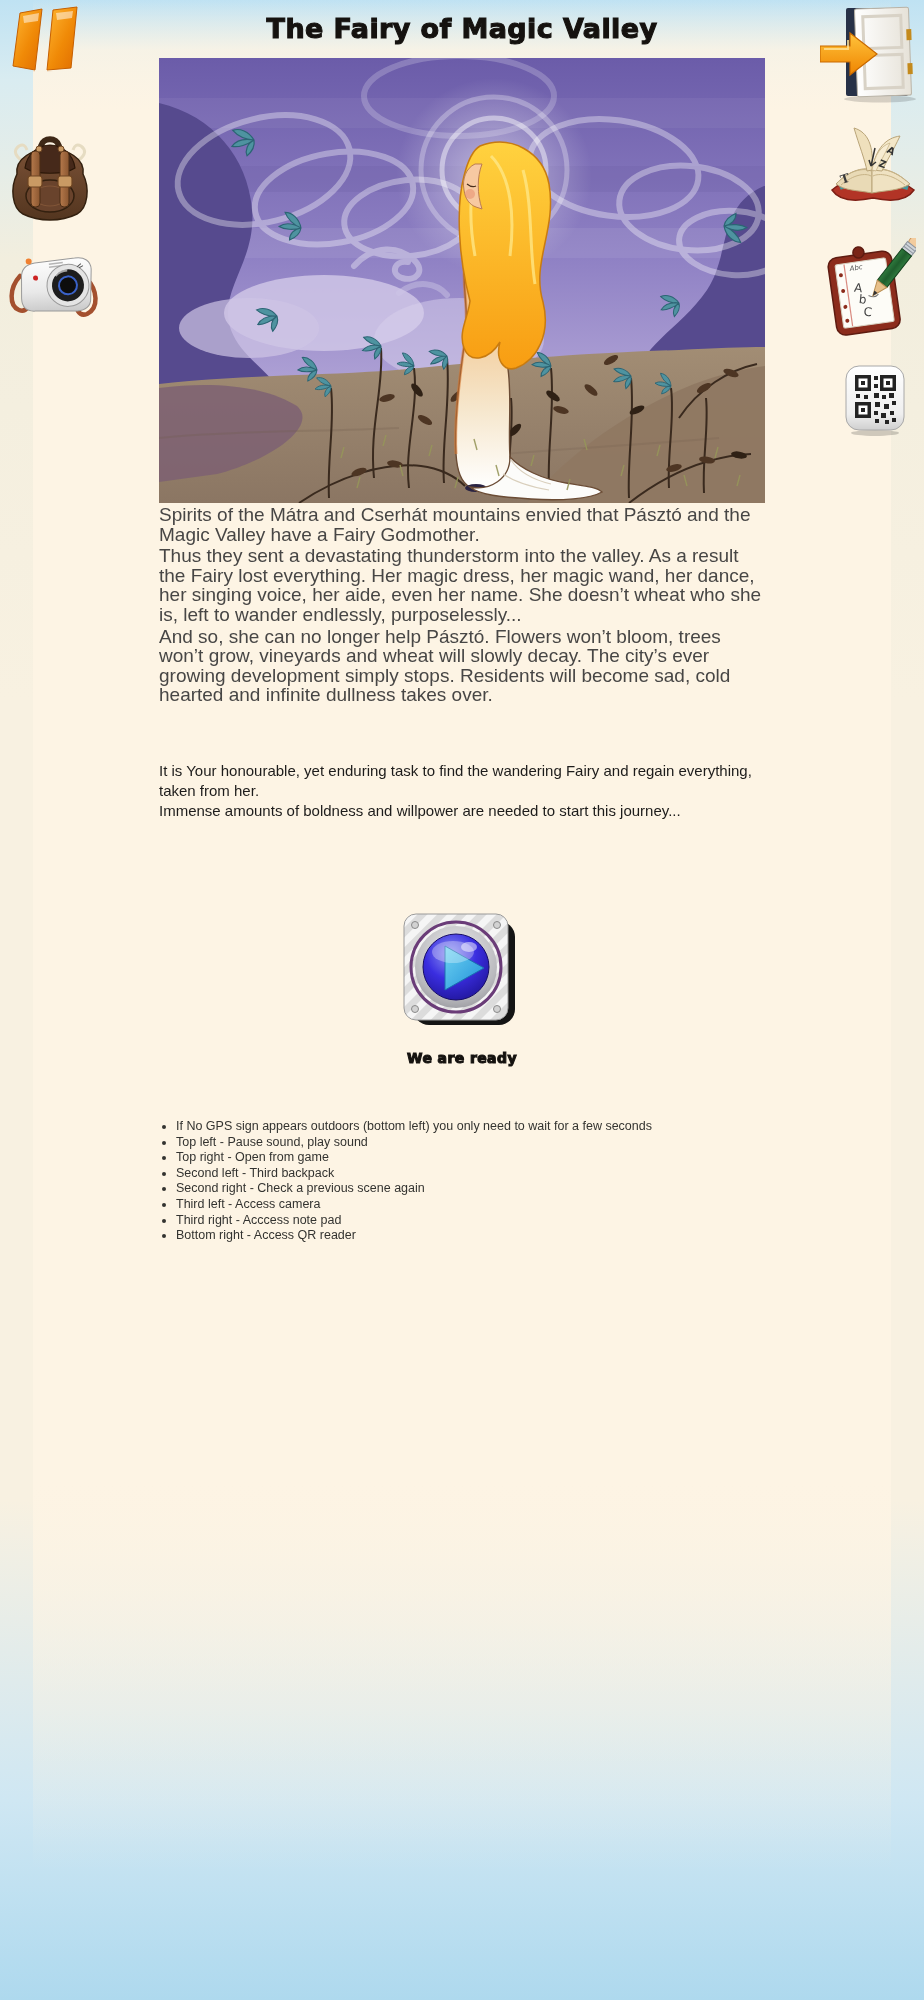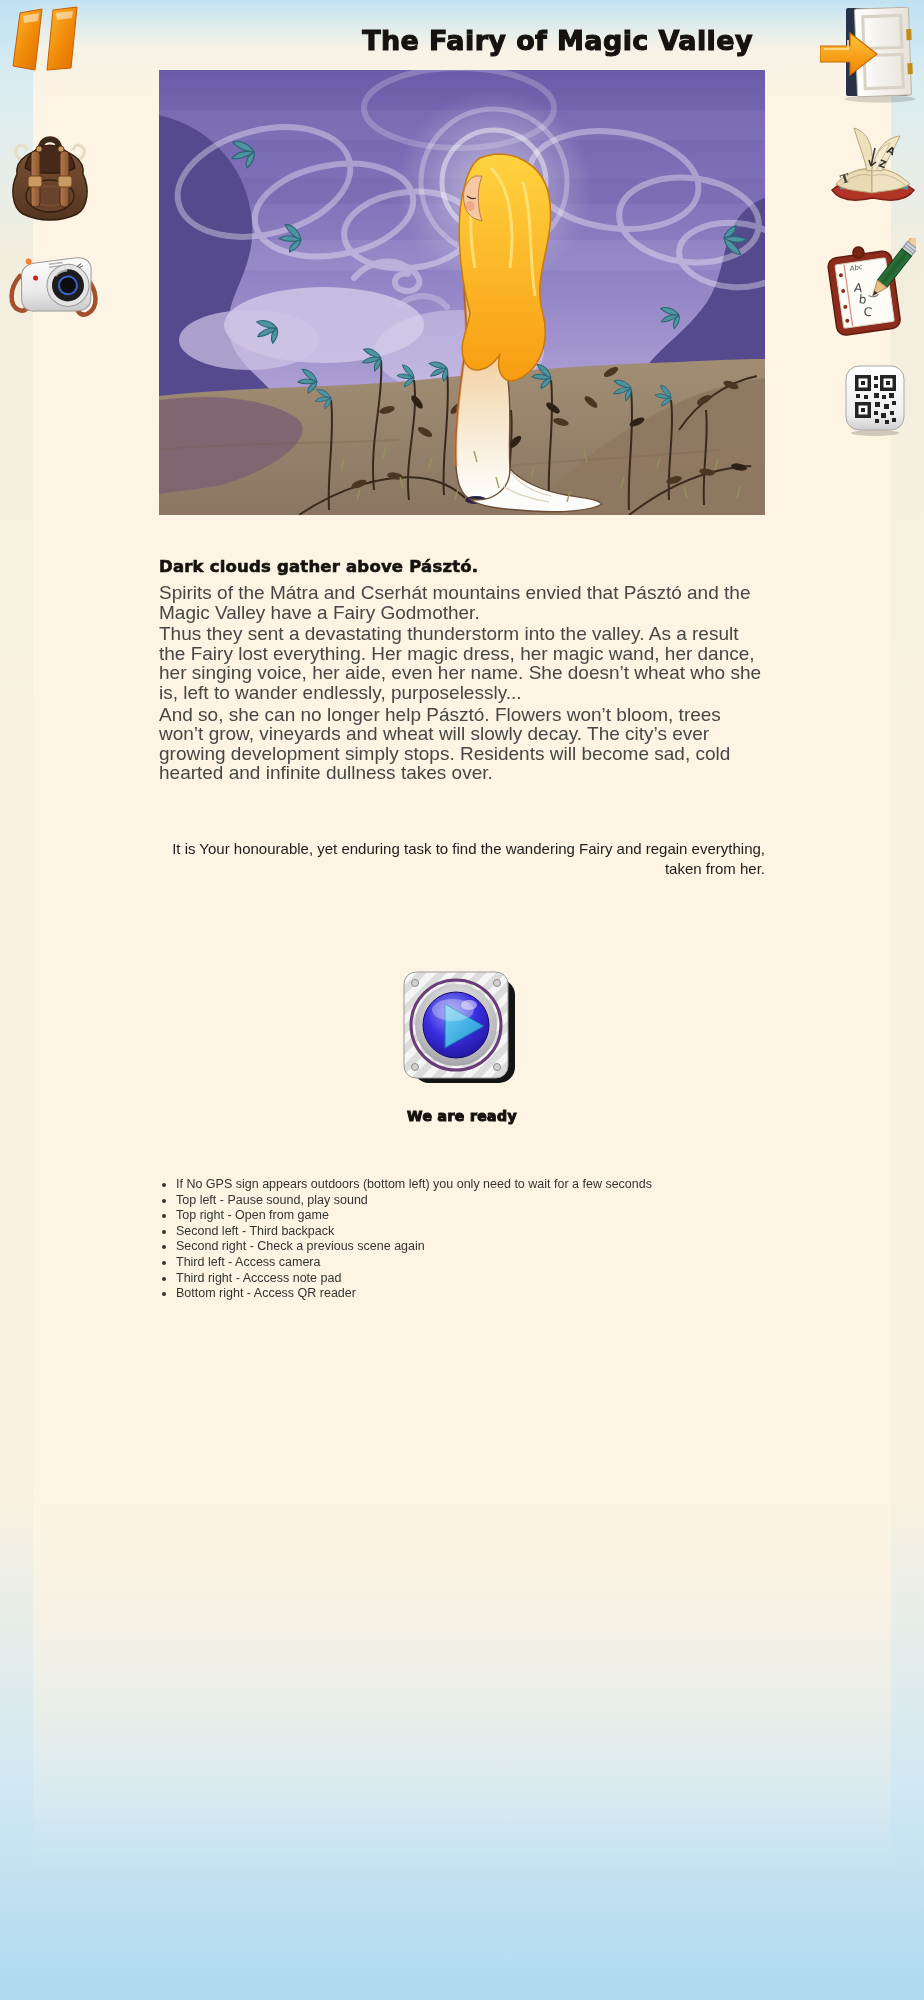--- a/index.html
+++ b/index.html
@@ -10,30 +10,30 @@
   }
   .column{
     position:absolute;left:33px;top:0;width:858px;height:1900px;
     background:linear-gradient(180deg,rgba(253,244,228,0) 0px,rgba(253,244,228,.85) 50px,#fdf4e4 110px,#fdf4e4 1480px,rgba(253,244,228,0) 1870px);
   }
   .content{position:relative;width:606px;margin:0 auto;padding-top:13px;}
   .chunky{
     font-family:"DejaVu Sans",sans-serif;font-weight:800;
     -webkit-text-stroke:1.1px #15120f;letter-spacing:.4px;color:#15120f;
   }
-  h1.title{margin:12px;text-align:right;font-size:27px;line-height:32px;}
+  h1.title{margin:0;text-align:center;font-size:27px;line-height:32px;}
   .figure{margin:13px 0 0;width:606px;height:445px;display:block;}
   h2.story-heading{
     margin:42px 0 7px;font-size:16.5px;line-height:19px;
     font-family:"DejaVu Sans",sans-serif;font-weight:800;
     -webkit-text-stroke:.6px #15120f;color:#15120f;letter-spacing:.2px;
   }
   .story p{margin:2px 0;font-size:19px;line-height:19.6px;color:#474645;}
   .task{margin-top:56px;}
-  .task p{margin:0;font-size:15px;line-height:20px;color:#1d1c1b;text-align:right;}
+  .task p{margin:0;font-size:15px;line-height:20px;color:#1d1c1b;}
   .play-wrap{margin-top:90px;text-align:center;}
   .play-button{display:inline-block;width:122px;height:122px;cursor:pointer;border:none;background:none;padding:0;}
   .ready{margin-top:10px;text-align:center;font-size:14px;line-height:22px;}
   ul.instructions{margin:50px 0 12px;padding-left:17px;}
   ul.instructions li{font-size:12.5px;line-height:15.6px;color:#333330;}
   .icon{position:absolute;cursor:pointer;}
   #icon-pause{left:10px;top:6px;width:74px;height:112px;}
   #icon-backpack{left:5px;top:134px;width:90px;height:88px;}
   #icon-camera{left:6px;top:246px;width:95px;height:82px;}
   #icon-door{left:820px;top:2px;width:102px;height:102px;}
@@ -411,29 +411,29 @@
           <path d="M428,392 l-3,-11"></path>
           <path d="M462,418 l3,-11"></path>
           <path d="M498,398 l3,-11"></path>
         <path d="M528,428 l-3,-11"></path>
           <path d="M556,400 l3,-11"></path>
           <path d="M578,428 l3,-11"></path>
           <path d="M340,418 l-3,-11"></path>
       </g>
     </svg>
 
-    <h2 class="story-heading">Dark clouds gather above Pásztó.</h2>
     <div class="story">
       <p>Spirits of the Mátra and Cserhát mountains envied that Pásztó and the Magic Valley have a Fairy Godmother.</p>
       <p>Thus they sent a devastating thunderstorm into the valley. As a result the Fairy lost everything. Her magic dress, her magic wand, her dance, her singing voice, her aide, even her name. She doesn’t wheat who she is, left to wander endlessly, purposelessly...</p>
       <p>And so, she can no longer help Pásztó. Flowers won’t bloom, trees won’t grow, vineyards and wheat will slowly decay. The city’s ever growing development simply stops. Residents will become sad, cold hearted and infinite dullness takes over.</p>
     </div>
 
     <div class="task">
       <p>It is Your honourable, yet enduring task to find the wandering Fairy and regain everything, taken from her.</p>
+      <p>Immense amounts of boldness and willpower are needed to start this journey...</p>
     </div>
 
     <div class="play-wrap">
       <span class="play-button">
         <svg viewBox="0 0 122 122" width="122" height="122">
           <defs>
             <pattern id="stripes" width="14" height="14" patternUnits="userSpaceOnUse" patternTransform="rotate(45)">
               <rect width="14" height="14" fill="#f5f5f5"></rect>
               <rect width="7" height="14" fill="#dcdcdc"></rect>
             </pattern>

